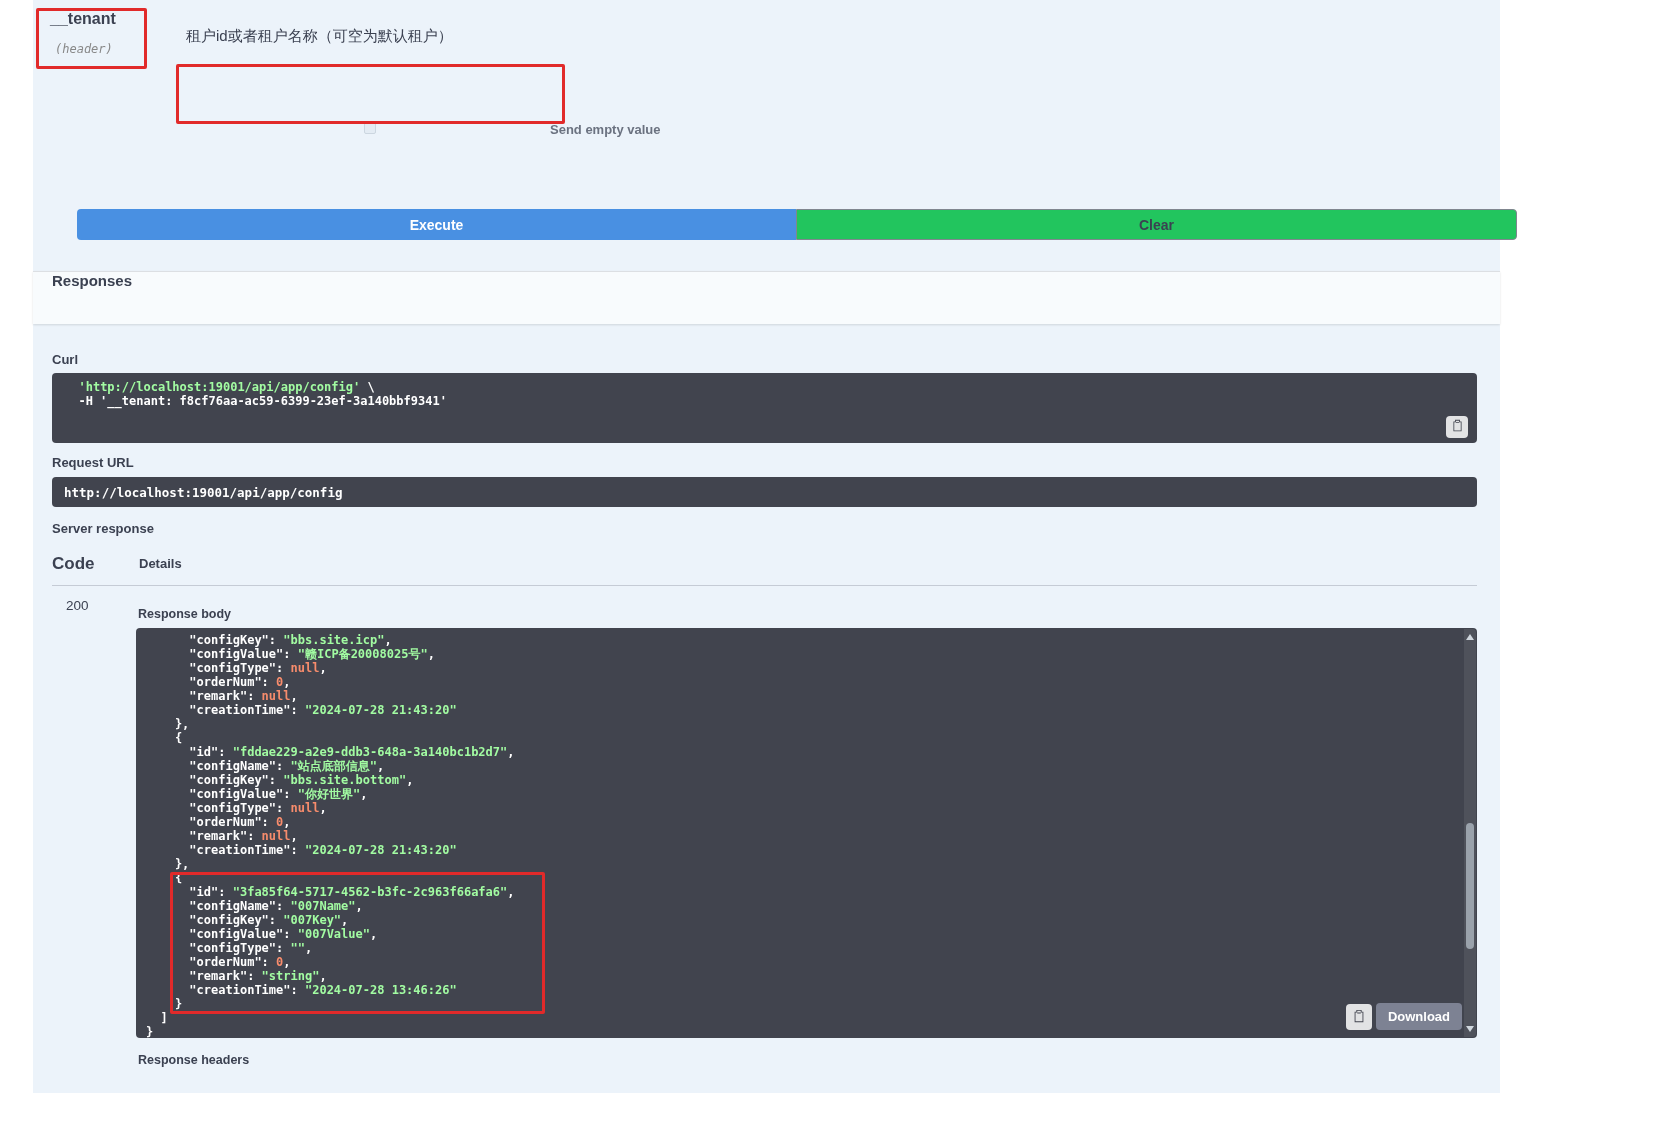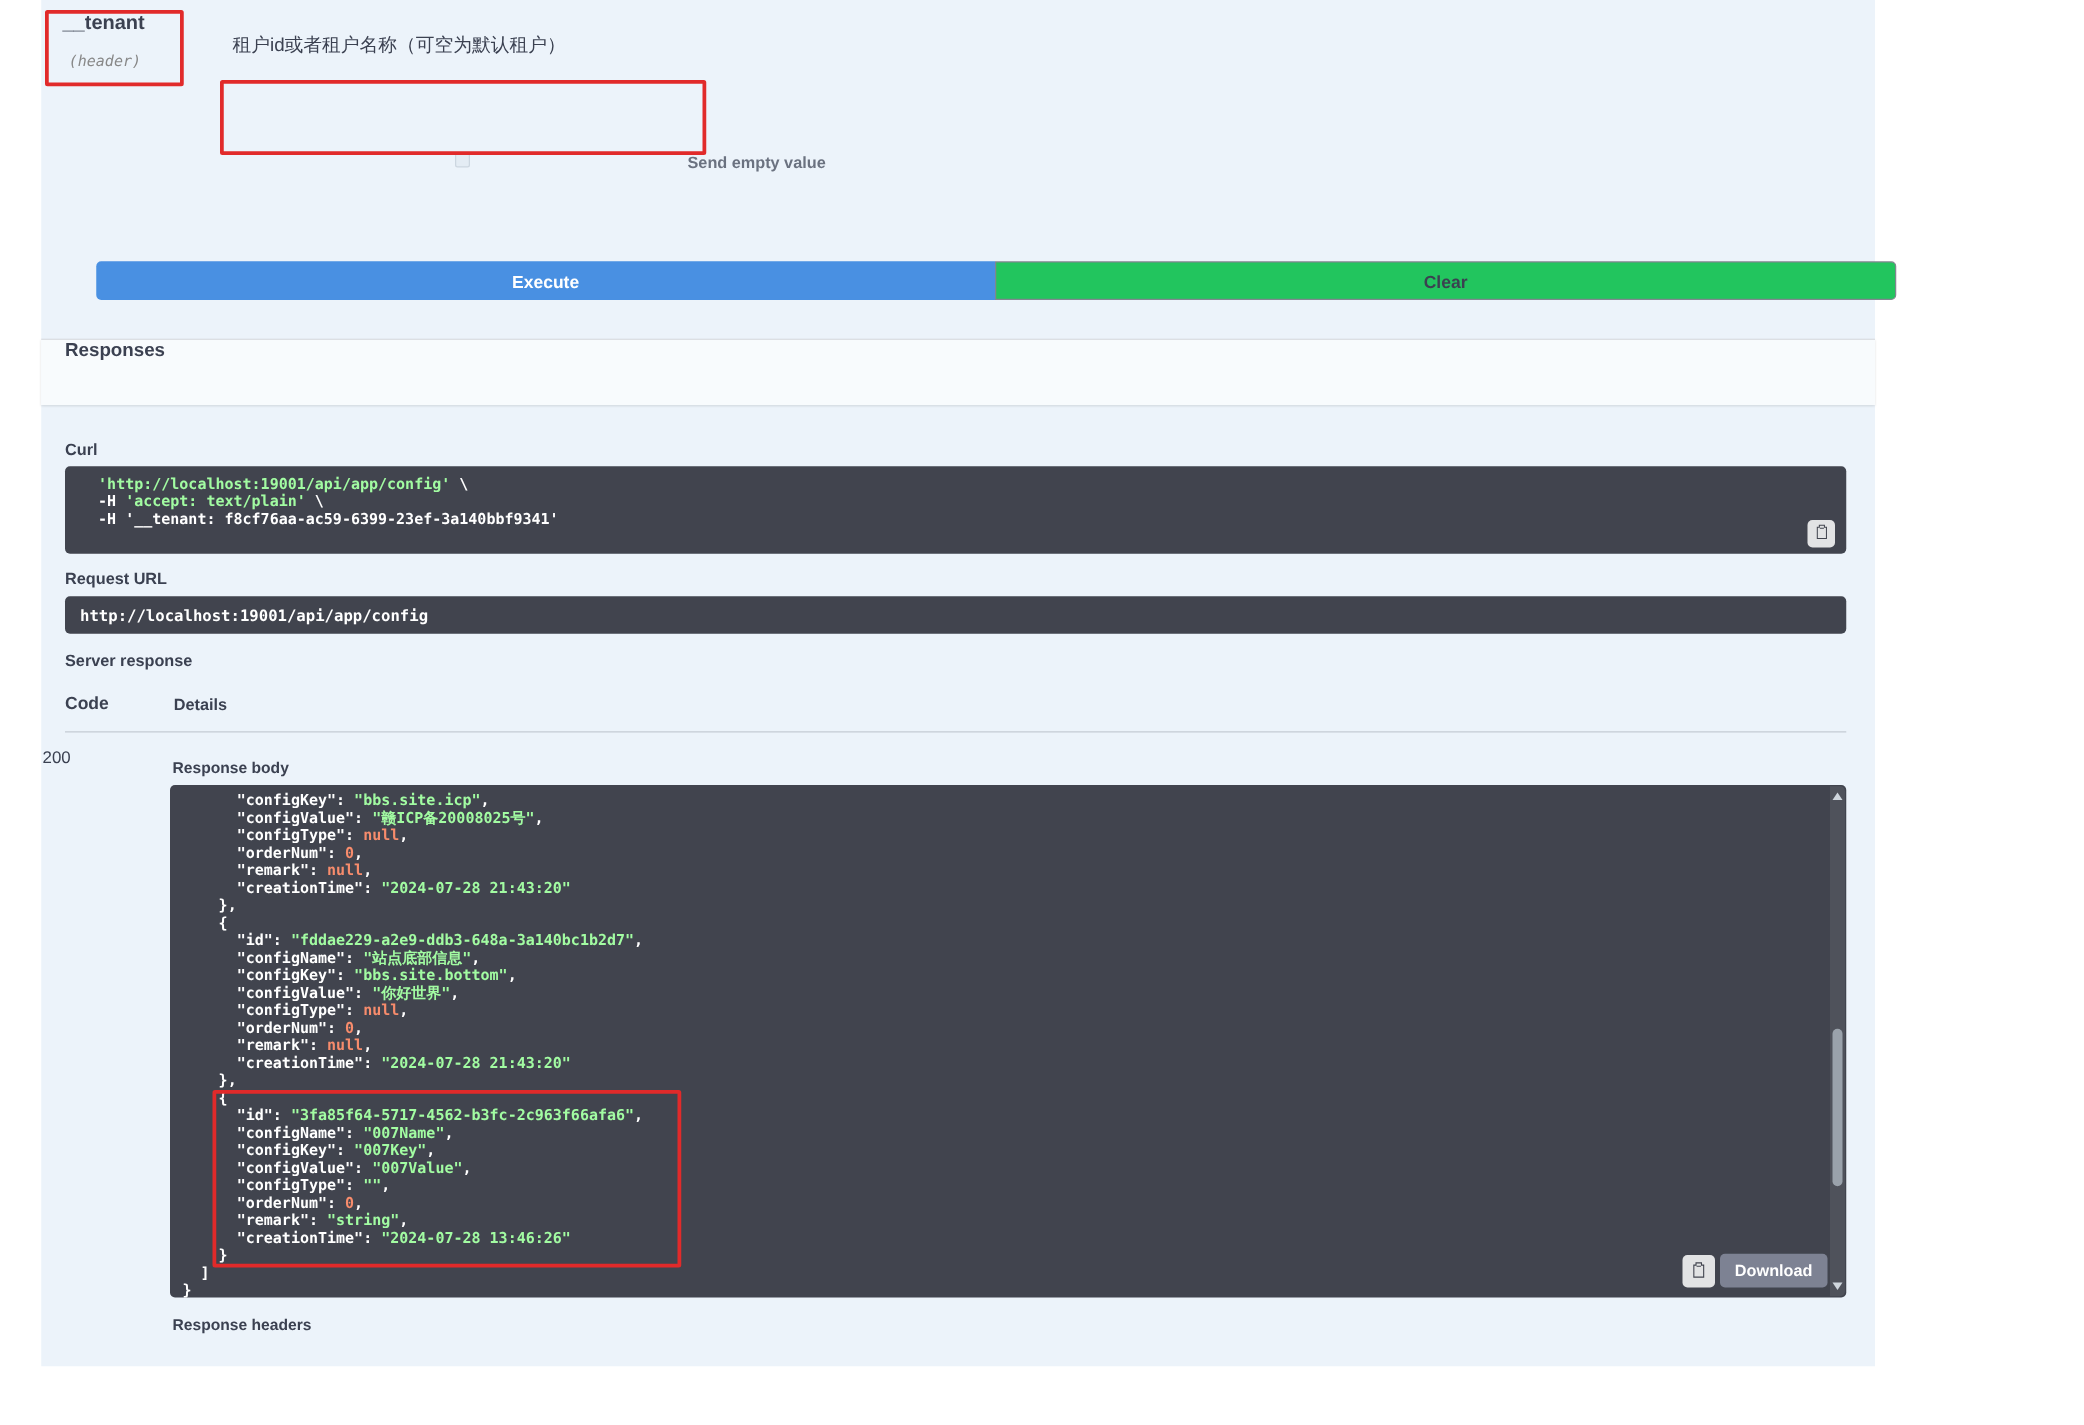--- a/index.html
+++ b/index.html
@@ -32,21 +32,21 @@
   .btn-clear {
     flex:1; background:#22c55e; border:1px solid #80868f; border-radius:0 4px 4px 0;
     color:#3b4151; font:700 14px "Liberation Sans", sans-serif; cursor:pointer;
   }
   .responses-bar {
     background:rgba(255,255,255,.62); border-top:1px solid rgba(59,65,81,.15);
     box-shadow:0 1px 2px rgba(0,0,0,.12); display:flex; align-items:flex-start; padding-left:19px;
   }
   .responses-title { font-size:15px; font-weight:700; color:#3b4151; }
   .sec-label { font-size:13px; font-weight:700; color:#3b4151; }
-  .code-header { font-size:14px; font-weight:700; color:#3b4151; }
+  .code-header { font-size:17px; font-weight:700; color:#3b4151; }
   .status-code { font-size:13.5px; color:#3b4151; }
   .body-label { font-size:12.5px; font-weight:700; color:#3b4151; }
   .table-divider { height:1px; background:rgba(59,65,81,.22); }
   .codeblock { background:#41444e; border-radius:4px; position:absolute; }
   .code-lines { padding:7px 12px; }
   .body-lines { padding:5px 12px 0 10px; }
   .code-line { white-space:pre; font:600 12px/14px "DejaVu Sans Mono", monospace; color:#fff; }
   .tk-plain { color:#ffffff; }
   .tk-key { color:#ffffff; font-weight:700; }
   .tk-str { color:#a2fca2; }
@@ -96,42 +96,41 @@
   </div>
 
   <div class="abs responses-bar" style="left:0;top:271px;width:1467px;height:53px">
     <div class="responses-title">Responses</div>
   </div>
 
   <div class="abs sec-label" style="left:19px;top:352px">Curl</div>
   <div class="codeblock" style="left:19px;top:373px;width:1425px;height:70px">
     <div class="code-lines">
         <div class="code-line"><span class="tk-plain">  </span><span class="tk-str">'http://localhost:19001/api/app/config'</span><span class="tk-plain"> \</span></div>
-        <div class="code-line"><span class="tk-plain">  -H </span><span class="tk-str">'accept: text/plain'</span><span class="tk-plain"> \</span></div>
         <div class="code-line"><span class="tk-plain">  -H '__tenant: f8cf76aa-ac59-6399-23ef-3a140bbf9341'</span></div>
       </div>
     <button class="copy-btn" style="right:9px;bottom:5px">
       <span>
         <svg viewBox="0 0 16 16" width="13" height="13">
             <path fill="#41444e" d="M5 1h6v2h2v12H3V3h2V1zm1 1v2h4V2H6zM4 4v10h8V4h-2v1H6V4H4z"></path>
           </svg>
       </span>
     </button>
   </div>
 
   <div class="abs sec-label" style="left:19px;top:455px">Request URL</div>
   <div class="codeblock" style="left:19px;top:477px;width:1425px;height:30px">
     <div class="req-url">http://localhost:19001/api/app/config</div>
   </div>
 
   <div class="abs sec-label" style="left:19px;top:521px">Server response</div>
   <div class="abs code-header" style="left:19px;top:554px">Code</div>
   <div class="abs sec-label" style="left:106px;top:556px">Details</div>
   <div class="abs table-divider" style="left:19px;top:585px;width:1425px"></div>
-  <div class="abs status-code" style="left:1px;top:598px">200</div>
+  <div class="abs status-code" style="left:33px;top:598px">200</div>
 
   <div class="abs body-label" style="left:105px;top:607px">Response body</div>
   <div class="codeblock" style="left:103px;top:628px;width:1341px;height:410px">
     <div class="code-lines body-lines">
         <div class="code-line"><span class="tk-plain">      </span><span class="tk-key">"configKey"</span><span class="tk-plain">: </span><span class="tk-str">"bbs.site.icp"</span><span class="tk-plain">,</span></div>
         <div class="code-line"><span class="tk-plain">      </span><span class="tk-key">"configValue"</span><span class="tk-plain">: </span><span class="tk-str">"赣ICP备20008025号"</span><span class="tk-plain">,</span></div>
         <div class="code-line"><span class="tk-plain">      </span><span class="tk-key">"configType"</span><span class="tk-plain">: </span><span class="tk-num">null</span><span class="tk-plain">,</span></div>
         <div class="code-line"><span class="tk-plain">      </span><span class="tk-key">"orderNum"</span><span class="tk-plain">: </span><span class="tk-num">0</span><span class="tk-plain">,</span></div>
         <div class="code-line"><span class="tk-plain">      </span><span class="tk-key">"remark"</span><span class="tk-plain">: </span><span class="tk-num">null</span><span class="tk-plain">,</span></div>
         <div class="code-line"><span class="tk-plain">      </span><span class="tk-key">"creationTime"</span><span class="tk-plain">: </span><span class="tk-str">"2024-07-28 21:43:20"</span></div>

